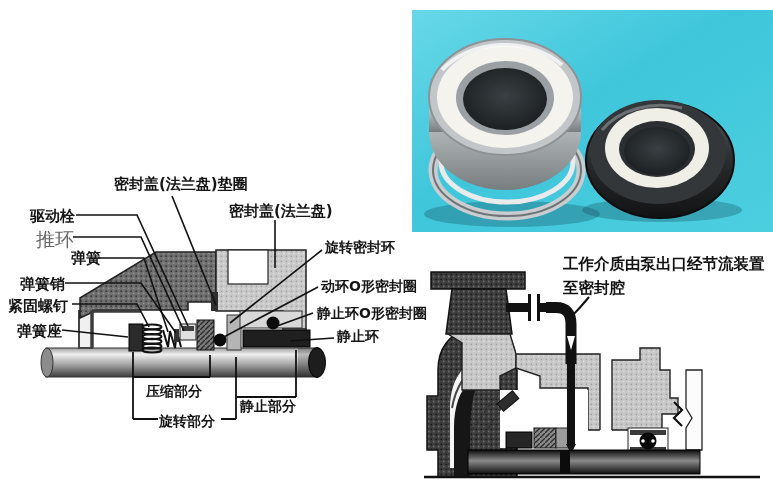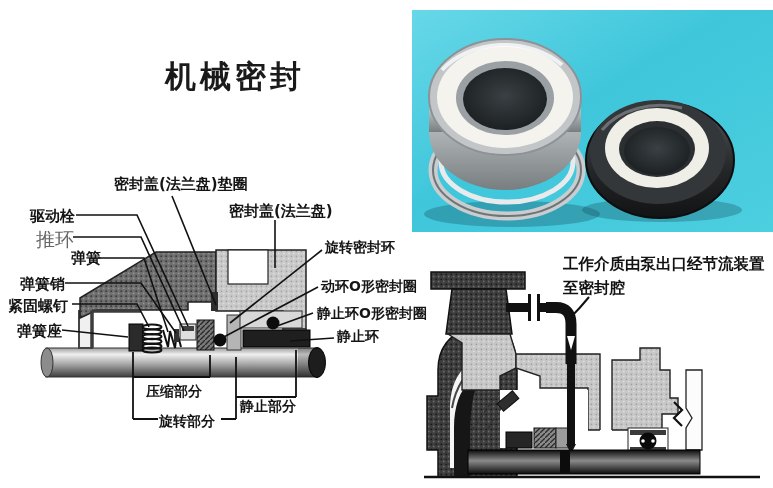--- a/index.html
+++ b/index.html
@@ -20,21 +20,20 @@
   .lbl15{font-size:15px;}
   .lbl14{font-size:14px;}
   .lbl-gray{font-size:19px;font-weight:normal;fill:#666;font-family:"DejaVu Serif",serif;}
   .ann{font-family:"DejaVu Sans",sans-serif;font-weight:bold;font-size:15.5px;fill:#111;}
 </style>
 </head>
 <body>
 
 <div id="slide">
 
-  <div id="main-title">机械密封</div>
 
   <svg id="seal-svg" width="440" height="300" viewBox="0 140 440 300">
     <defs>
       <pattern id="dotsMid" width="5" height="5" patternUnits="userSpaceOnUse">
         <rect width="5" height="5" fill="#6e6e6e"></rect>
         <circle cx="1.2" cy="1.2" r="0.9" fill="#3a3a3a"></circle>
         <circle cx="3.6" cy="3.4" r="0.9" fill="#949494"></circle>
       </pattern>
       <pattern id="dotsLight" width="5" height="5" patternUnits="userSpaceOnUse">
         <rect width="5" height="5" fill="#c9c9c9"></rect>

